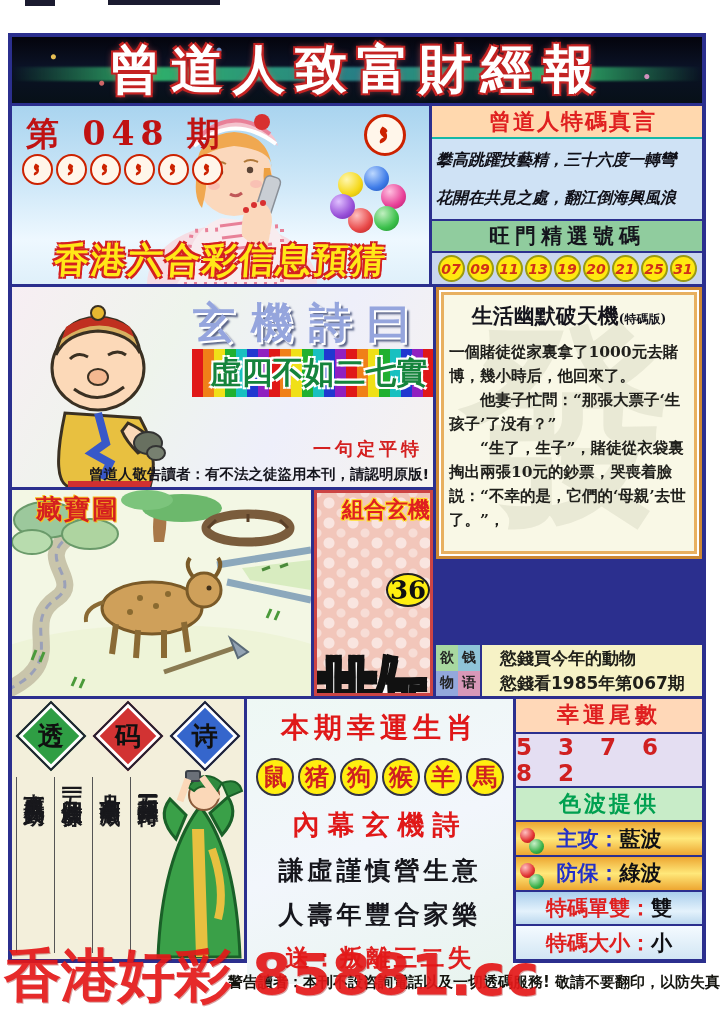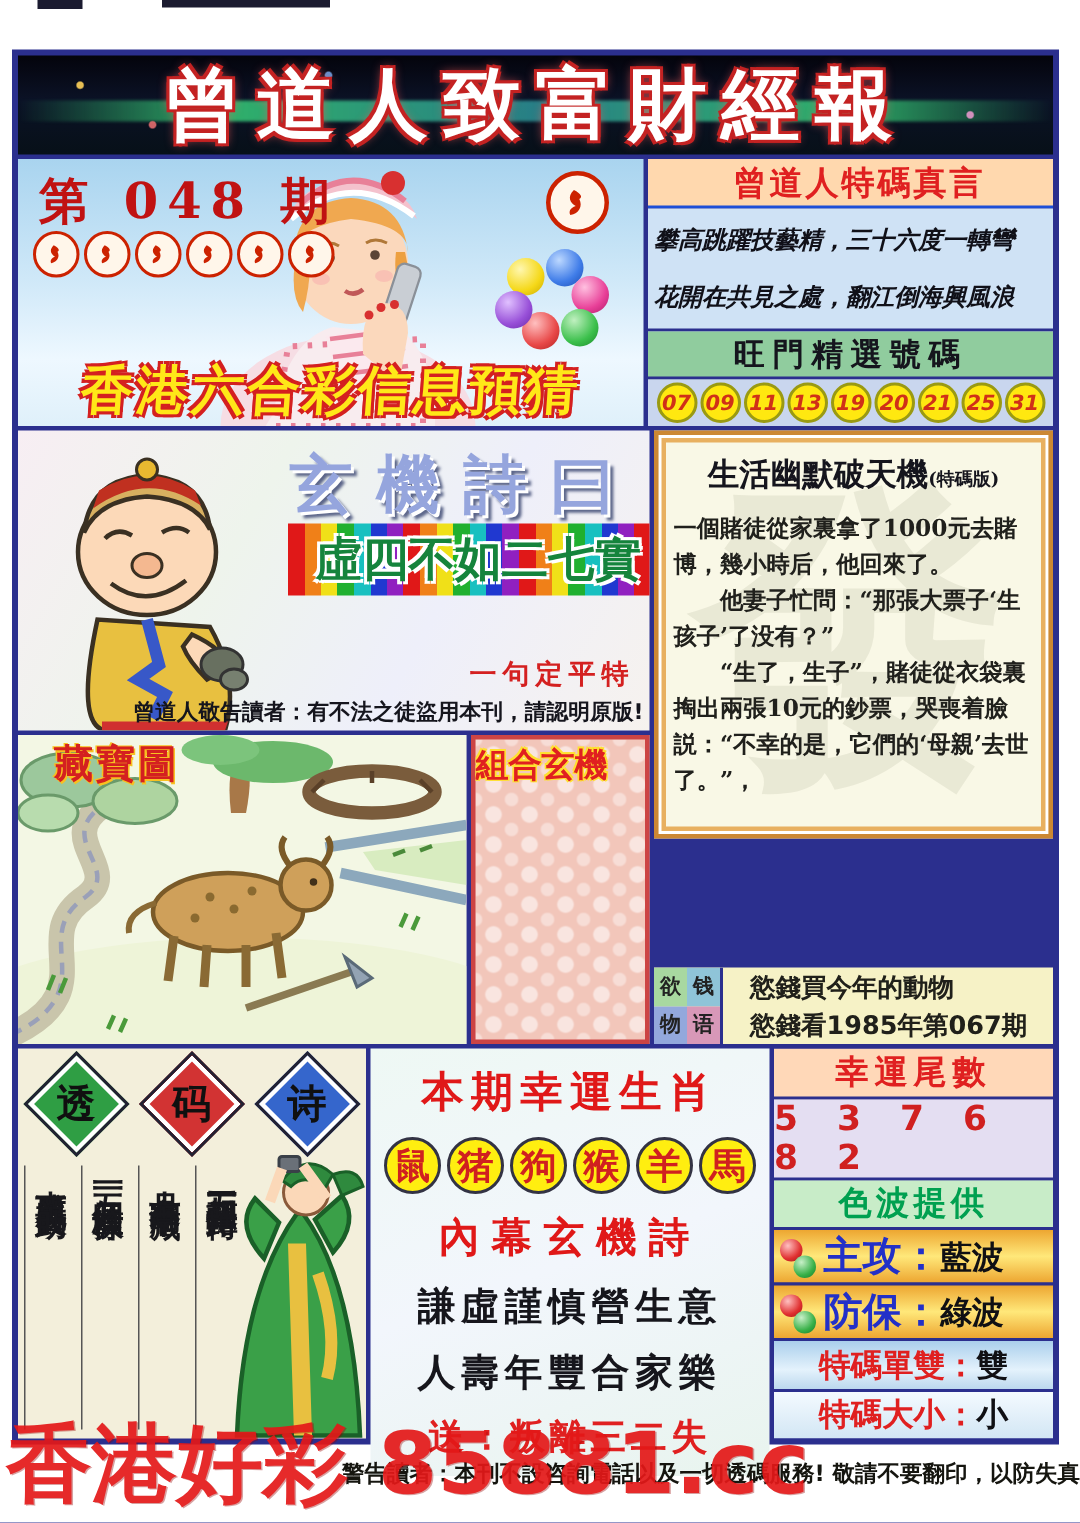--- a/index.html
+++ b/index.html
@@ -60,21 +60,21 @@
   .woman{position:absolute;left:110px;top:0;}
   .banner{
     position:absolute;left:0;bottom:0;width:100%;text-align:center;
     font-size:35px;font-weight:800;letter-spacing:2px;color:#ffe818;white-space:nowrap;
     text-shadow:-2px -2px 0 #d42020,2px -2px 0 #d42020,-2px 2px 0 #d42020,2px 2px 0 #d42020;
     transform:skewX(-4deg);
   }
   
   .truth{left:424px;top:73px;width:270px;height:178px;background:#cfe2f5;
     display:flex;flex-direction:column;}
-  .truth-title{height:31px;background:#ffd8ae;border-bottom:2px solid #1d4ed8;
+  .truth-title{height:31px;background:#ffd8ae;border-bottom:2px solid #14b8a6;
     display:flex;align-items:center;justify-content:center;
     font-size:22px;font-weight:800;color:#e02020;letter-spacing:2px;padding-left:12px;}
   .truth-verse{height:76px;display:flex;flex-direction:column;justify-content:space-around;
     padding:2px 4px;border-bottom:2px solid #2b2f8e;}
   .truth-verse div{font-size:16px;font-weight:800;font-style:italic;color:#101018;white-space:nowrap;}
   .numbers-title{height:30px;background:#90cc9e;border-bottom:2px solid #2b2f8e;
     display:flex;align-items:center;justify-content:center;
     font-size:21px;font-weight:800;color:#15151d;letter-spacing:5px;}
   .numrow{flex:1;background:#c9d6ee;display:flex;align-items:center;justify-content:center;gap:2px;}
   .num{width:27px;height:27px;border-radius:50%;background:#ffe810;border:2px solid #9a9a12;
@@ -113,21 +113,21 @@
   .treasure{left:4px;top:457px;width:299px;height:206px;background:#f4f8e6;}
   .treasure-title{position:absolute;left:24px;top:2px;font-size:26px;font-weight:800;
     color:#d42020;letter-spacing:2px;font-family:"DejaVu Serif",serif;
     text-shadow:1px 1px 0 #f8c020,-1px -1px 0 #f8c020;}
   
   .combo{left:306px;top:457px;width:119px;height:206px;
     background-color:#f2c6ba;
     background-image:radial-gradient(circle,rgba(255,255,255,.55) 0 5px,transparent 6px),
       radial-gradient(circle,rgba(255,255,255,.4) 0 4px,transparent 5px);
     background-size:24px 20px,24px 20px;background-position:0 0,12px 10px;
-    border:3px solid #cc4444;display:flex;flex-direction:row;align-items:flex-start;gap:44px;}
+    border:3px solid #cc4444;display:flex;flex-direction:column;align-items:flex-end;gap:44px;}
   .combo-title{margin-top:2px;font-size:22px;font-weight:800;color:#e02020;white-space:nowrap;
     text-shadow:1px 1px 0 #ffe030,-1px -1px 0 #ffe030,1px -1px 0 #ffe030,-1px 1px 0 #ffe030;}
   .combo-num{width:44px;height:44px;border-radius:50%;background:#ffee10;border:2px solid #222;
     box-sizing:border-box;display:flex;align-items:center;justify-content:center;
     font-size:26px;font-weight:800;color:#111;font-family:"DejaVu Serif",serif;}
   .combo-char{font-size:118px;font-weight:800;color:#fff;line-height:1.0;
     font-family:"DejaVu Serif",serif;
     -webkit-text-stroke:3px #111;
     text-shadow:2px 2px 0 #111,-2px -2px 0 #111,2px -2px 0 #111,-2px 2px 0 #111;}
   .combo-bottom{display:flex;width:100%;justify-content:space-between;padding:0 4px 4px 4px;box-sizing:border-box;}
@@ -184,21 +184,21 @@
   .rinfo{left:508px;top:666px;width:186px;height:260px;display:flex;flex-direction:column;}
   .rrow{flex:1;display:flex;align-items:center;justify-content:center;
     border-bottom:2px solid #2b2f8e;position:relative;}
   .rrow:last-child{border-bottom:0;}
   .r-tail{background:#ffd8b8;font-size:22px;font-weight:800;color:#e02020;letter-spacing:4px;}
   .r-digits{background:#e4def2;font-size:23px;font-weight:800;color:#d02020;letter-spacing:9px;}
   .r-wave{background:#c8ecc8;font-size:22px;font-weight:800;color:#00a050;letter-spacing:3px;}
   .r-gold{background:linear-gradient(180deg,#eda631 0%,#ffe87a 50%,#eda631 100%);}
   .r-blue{background:linear-gradient(180deg,#aacfec 0%,#e4f2fc 60%,#bcd8ee 100%);}
   .r-pale{background:linear-gradient(180deg,#f4faff 0%,#d2e6f4 100%);}
-  .lblb{font-size:26px;font-weight:800;color:#2230c8;}
+  .lblb{font-size:21px;font-weight:800;color:#2230c8;}
   .lblr{font-size:21px;font-weight:800;color:#e02020;}
   .valk{font-size:21px;font-weight:800;color:#101014;}
   .ballpair{position:absolute;left:4px;top:6px;width:24px;height:26px;}
   .ballpair i{position:absolute;width:15px;height:15px;border-radius:50%;}
   .ballpair i:first-child{left:0;top:0;background:radial-gradient(circle at 35% 30%,#ffc0c0,#e03030 60%,#981414);}
   .ballpair i:last-child{left:9px;top:11px;background:radial-gradient(circle at 35% 30%,#c8f0c8,#38b048 60%,#187828);}
   
   .footer-warning{position:absolute;left:228px;top:973px;font-size:15px;font-weight:800;
     color:#15150f;white-space:nowrap;}
   .watermark{position:absolute;left:4px;top:938px;font-size:57px;font-weight:800;

